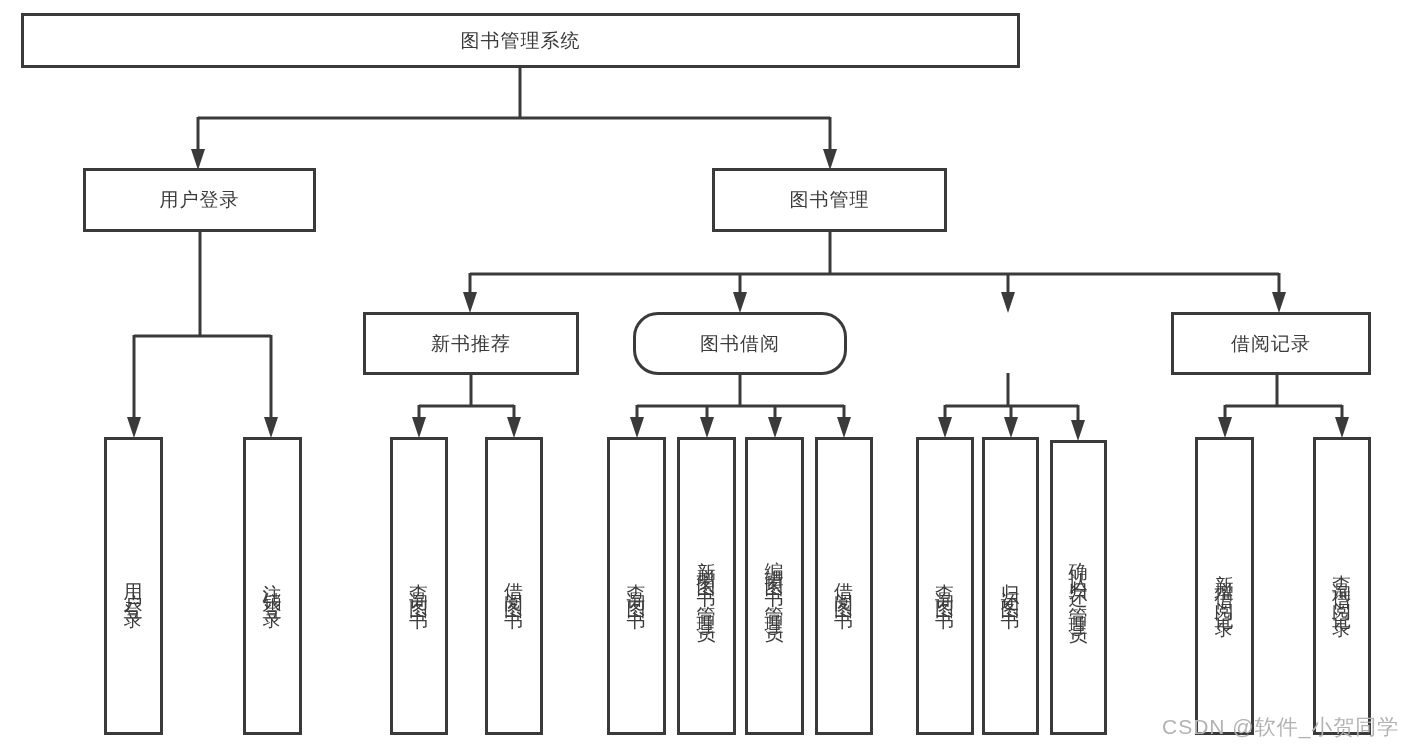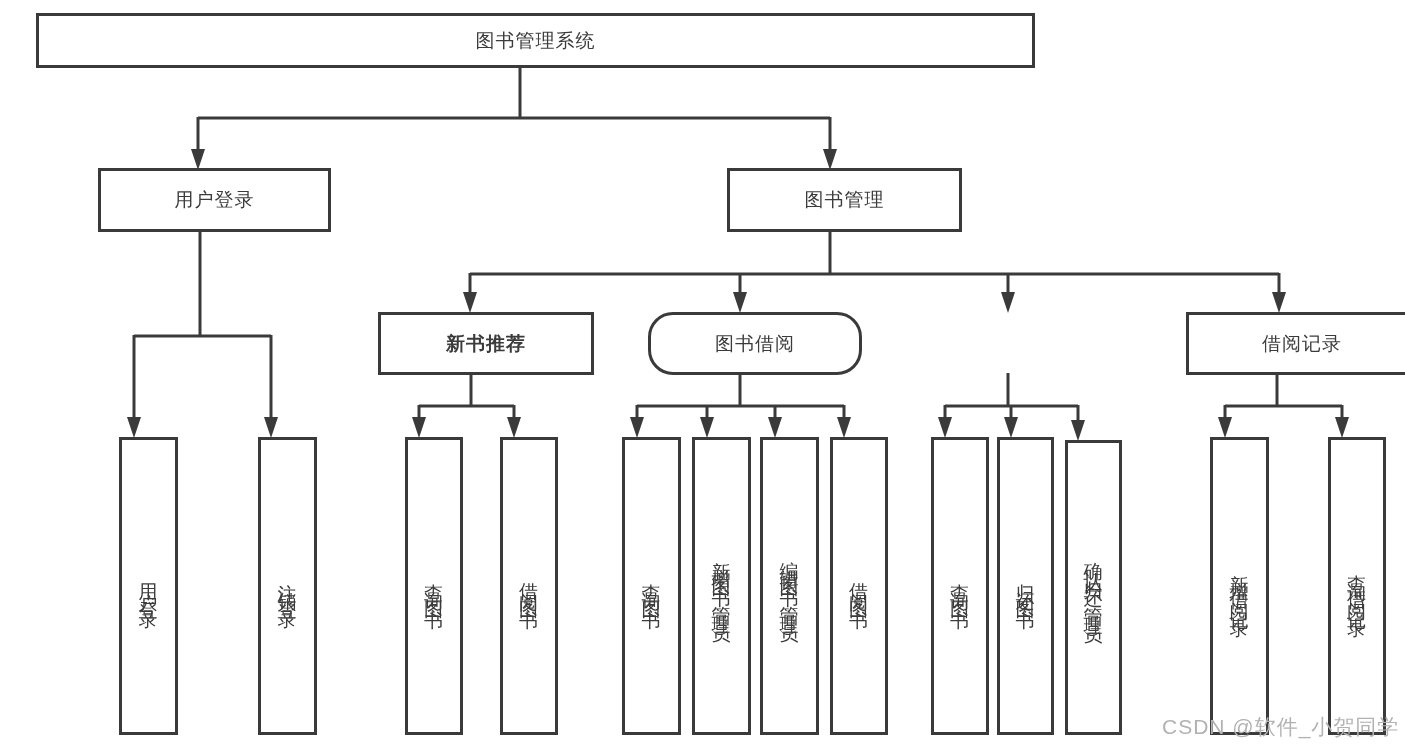--- a/index.html
+++ b/index.html
@@ -34,21 +34,20 @@
   }
   .node {
     position: absolute;
     box-sizing: border-box;
     border: 3px solid #3a3a3a;
     background: #ffffff;
     display: flex;
     align-items: center;
     justify-content: center;
     z-index: 2;
-    margin-left: 15px;
   }
   .node .lbl {
     font-size: 19px;
     letter-spacing: 1px;
     color: #3b3b3b;
     white-space: nowrap;
   }
   .vnode .lbl {
     writing-mode: vertical-rl;
     text-orientation: mixed;
@@ -138,27 +137,27 @@
     <span class="lbl">图书管理系统</span>
   </div>
 
   <div class="node" style="left:83px; top:168px; width:233px; height:64px;">
     <span class="lbl">用户登录</span>
   </div>
   <div class="node" style="left:712px; top:168px; width:235px; height:64px;">
     <span class="lbl">图书管理</span>
   </div>
 
-  <div class="node" style="left:363px; top:312px; width:216px; height:63px;font-weight:bold;">
+  <div class="node" style="left:363px; top:312px; width:216px; height:63px;">
     <span class="lbl">新书推荐</span>
   </div>
   <div class="node" style="left:633px; top:312px; width:214px; height:63px;border-radius:25px;">
     <span class="lbl">图书借阅</span>
   </div>
-  <div class="node" style="left:1171px; top:312px; width:232px; height:63px;">
+  <div class="node" style="left:1171px; top:312px; width:200px; height:63px;">
     <span class="lbl">借阅记录</span>
   </div>
 
   <div class="node vnode" style="left:104px; top:437px; width:59px; height:298px;">
     <span class="lbl">用户登录</span>
   </div>
   <div class="node vnode" style="left:243px; top:437px; width:59px; height:298px;">
     <span class="lbl">注销登录</span>
   </div>
 

